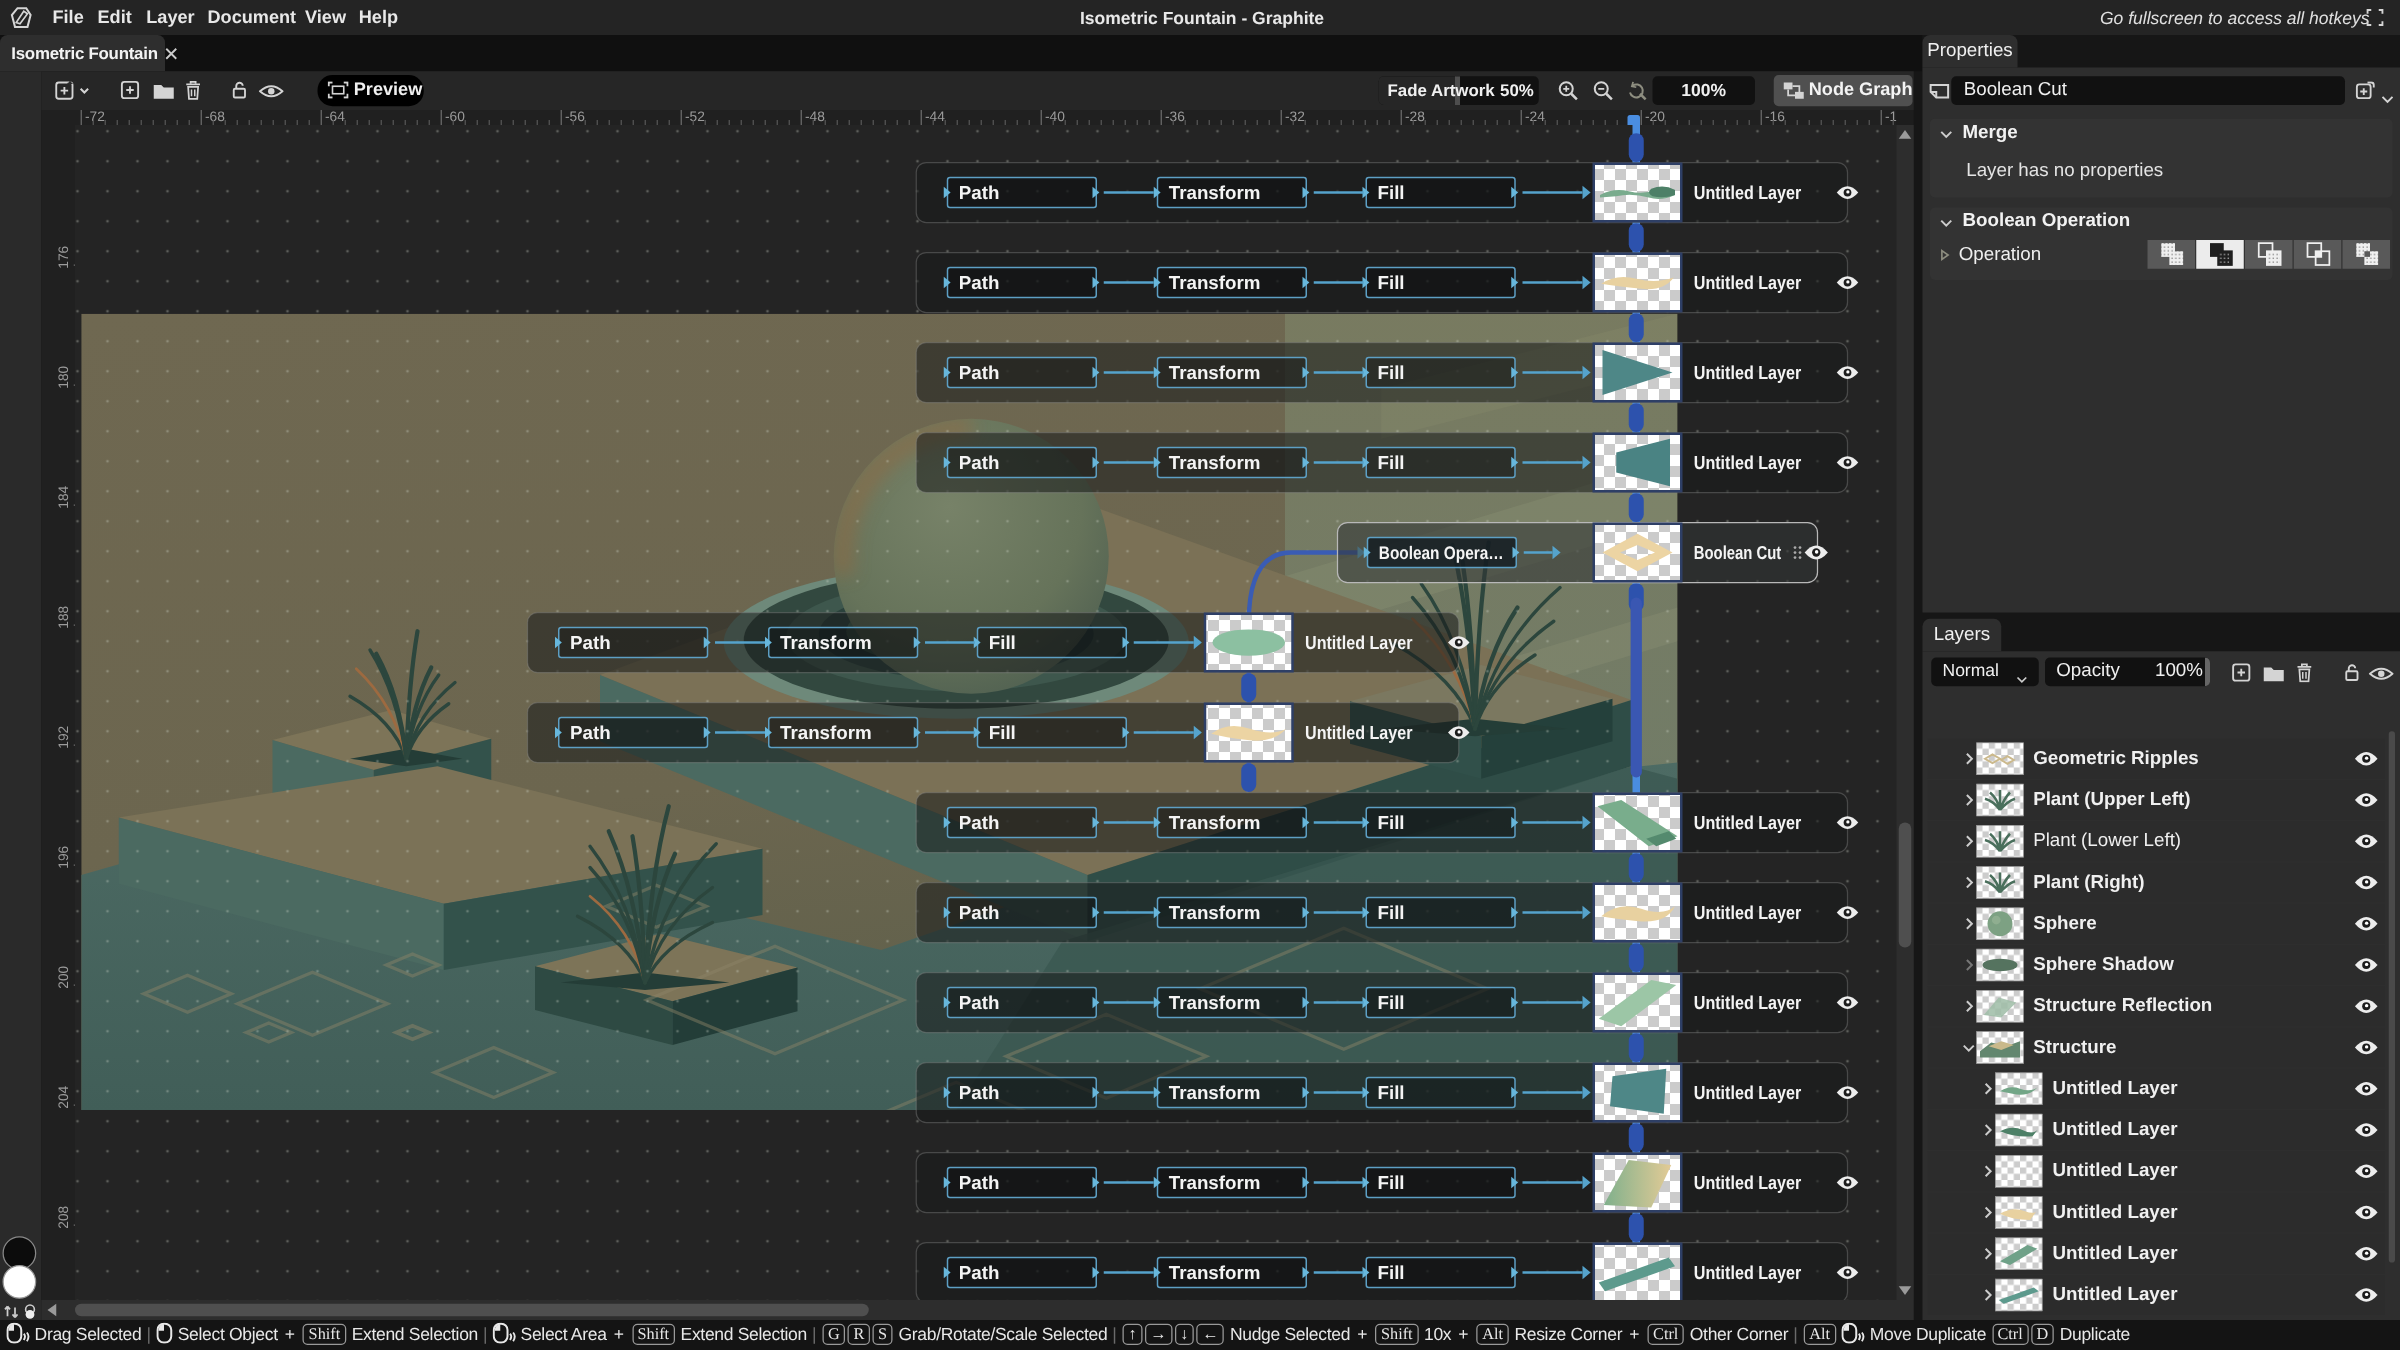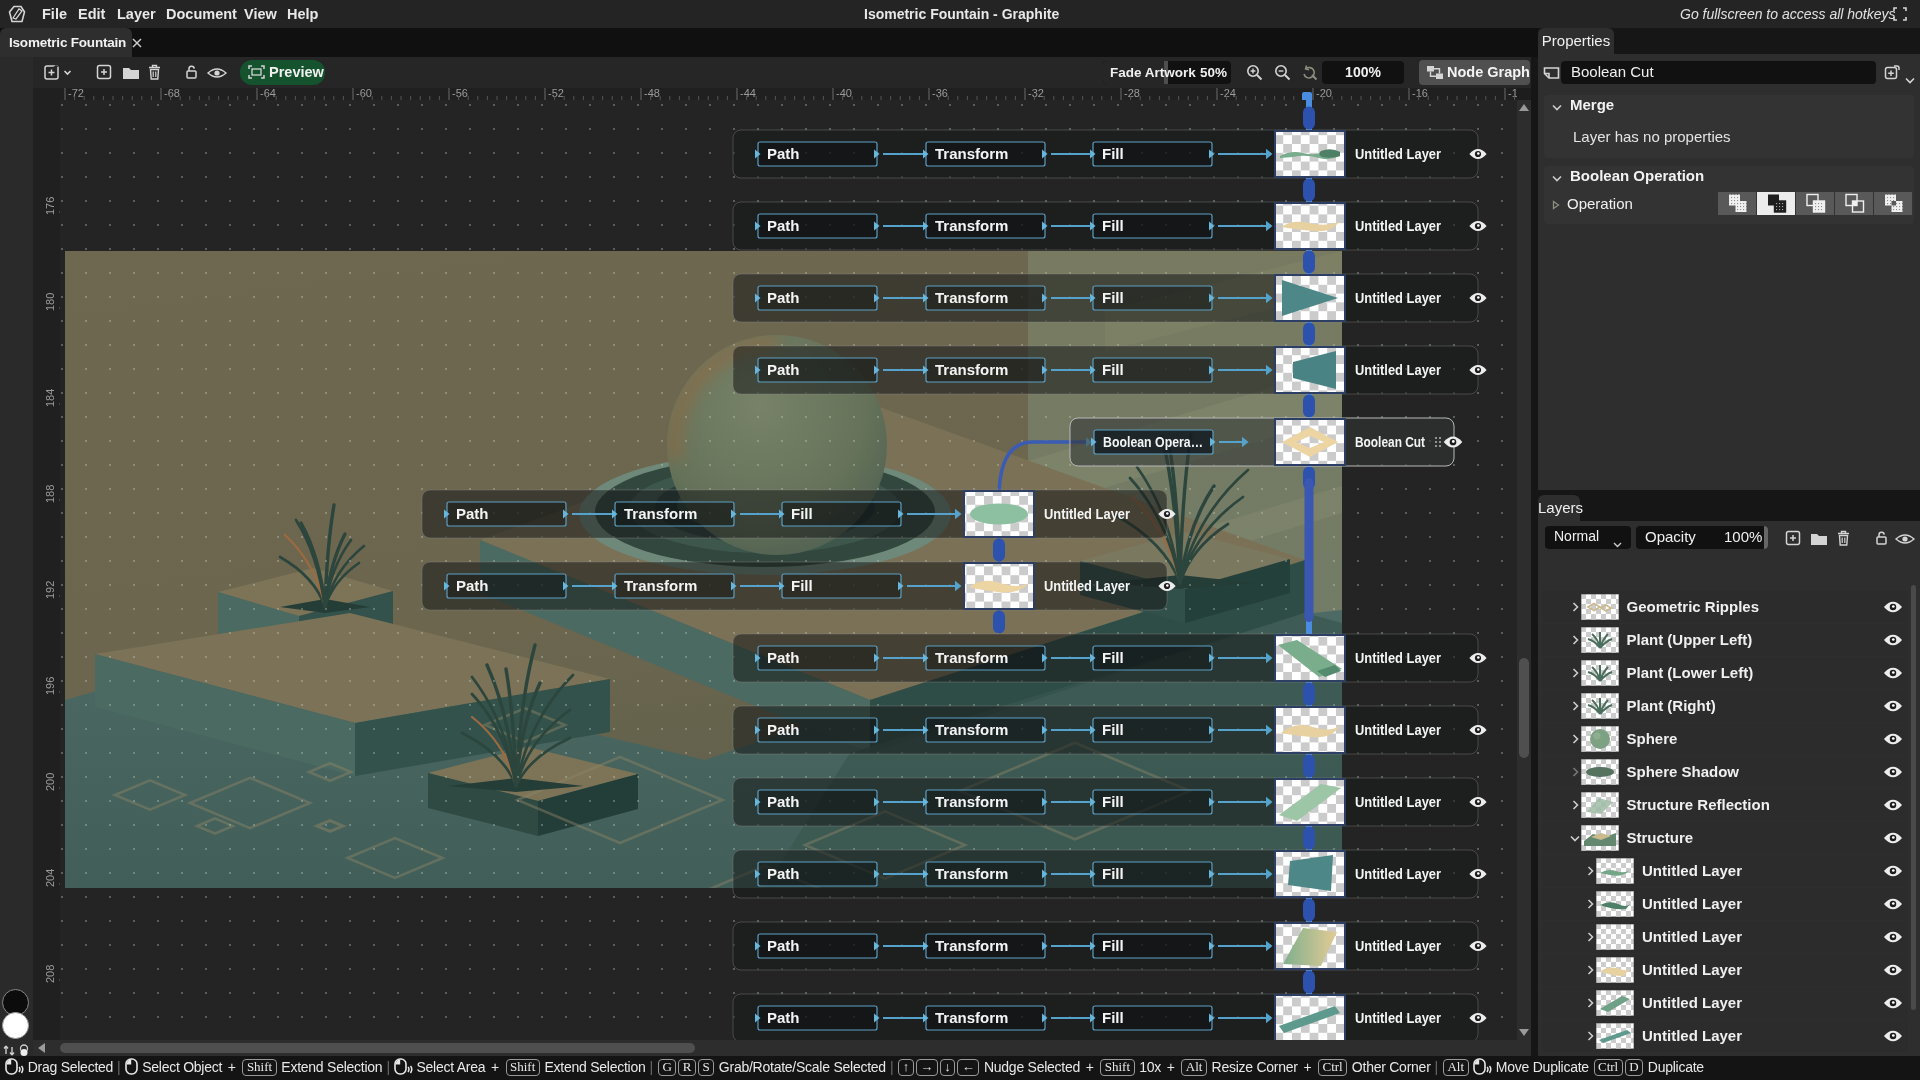--- a/index.html
+++ b/index.html
@@ -85,21 +85,21 @@
         <path d="M6.2,7.5 V13 M8.8,7.5 V13" stroke="#d4d4d4" stroke-width="1.2"></path>
       </svg></div>
     <div class="abs" style="left:152px;top:7px"><svg width="13" height="16" viewBox="0 0 13 16" style="">
         <rect x="2" y="7" width="9" height="7" rx="1" fill="none" stroke="#d4d4d4" stroke-width="1.5"></rect>
         <path d="M4,7 V5 A2.6,2.6 0 0 1 9.2,4.6" fill="none" stroke="#d4d4d4" stroke-width="1.5"></path>
       </svg></div>
     <div class="abs" style="left:174px;top:9px"><svg width="20" height="14" viewBox="0 0 20 14" style="">
         <path d="M1,7 Q10,-1 19,7 Q10,15 1,7 Z" fill="none" stroke="#d4d4d4" stroke-width="1.5"></path>
         <circle cx="10" cy="7" r="2.6" fill="#d4d4d4"></circle>
       </svg></div>
-    <div class="abs" style="left:207px;top:3px;width:85px;height:25px;background:#14532d;border-radius:12px">
+    <div class="abs" style="left:221px;top:3px;width:85px;height:25px;background:#000000;border-radius:12px">
       <div class="abs" style="left:8px;top:5px"><svg width="17" height="14" viewBox="0 0 17 14" style="">
           <path d="M1,4 V1 H4 M13,1 H16 V4 M16,10 V13 H13 M4,13 H1 V10" fill="none" stroke="#d4d4d4" stroke-width="1.5"></path>
           <rect x="4" y="4" width="9" height="6" fill="none" stroke="#d4d4d4" stroke-width="1.3"></rect>
         </svg></div>
       <span class="abs" style="left:29px;top:4px;font-size:14.5px;font-weight:600;color:#f0f0f0;white-space:nowrap">Preview</span>
     </div>
     <div class="abs darkin" style="left:1070px;top:4px;width:128px;height:23px;overflow:hidden">
       <div class="abs" style="left:0;top:0;width:62px;height:23px;background:#262626"></div>
       <div class="abs" style="left:61px;top:0;width:4px;height:23px;background:#4e4e4e"></div>
       <span class="abs" style="left:7px;top:4px;font-weight:600;font-size:13.5px;white-space:nowrap">Fade Artwork</span>
@@ -1031,21 +1031,21 @@
                   <rect width="3" height="3" fill="#f0f0f0"></rect>
                   <rect x="1.2" y="1.2" width="0.9" height="0.9" fill="#595959"></rect>
                 </pattern>
               </defs>
               <rect x="2" y="1.5" width="11" height="11" fill="url(#bop4)"></rect>
               <rect x="8.5" y="8" width="11" height="11" fill="url(#bop4)"></rect>
               <rect x="8.5" y="8" width="4.5" height="4.5" fill="#595959"></rect>
             </svg></span></div>
       </div>
     </div>
-    <div class="ptab" style="left:0;top:467px;width:42px">Layers</div>
+    <div class="ptab" style="left:0;top:467px;width:63px">Layers</div>
     <div id="layerspanel"><div class="abs darkin" style="left:7px;top:5px;width:86px;height:23px">
         <span class="abs" style="left:9px;top:2px;font-size:14px">Normal</span>
         <div class="abs" style="left:68px;top:8px"><svg width="9" height="6" viewBox="0 0 9 6" style="">
             <path d="M1,1 L4.5,4.5 L8,1" fill="none" stroke="#ccc" stroke-width="1.4"></path>
           </svg></div>
       </div><div class="abs darkin" style="left:98px;top:5px;width:132px;height:23px;overflow:hidden">
         <span class="abs" style="left:9px;top:2px">Opacity</span>
         <span class="abs" style="left:88px;top:2px">100%</span>
         <div class="abs" style="left:128px;top:0;width:4px;height:23px;background:#666"></div>
       </div><div class="abs" style="left:247px;top:9px"><svg width="16" height="16" viewBox="0 0 16 16" style="">
@@ -1107,21 +1107,21 @@
       </div><div class="lrow" style="top:136px">
         <svg width="7" height="10" viewBox="0 0 7 10" style="position:absolute;left:29.5px;top:11px">
           <path d="M1.5,1 L5.5,5 L1.5,9" fill="none" stroke="#ccc" stroke-width="1.6"></path>
         </svg>
         <svg width="38" height="26" viewBox="0 0 38 26" style="position:absolute;left:38.5px;top:3px">
           <rect width="38" height="26" fill="#fff"></rect>
           <rect width="38" height="26" fill="url(#lchk)"></rect>
           <path d="M19,21 Q17,12 11,7 M19,21 Q19,10 19,5 M19,21 Q22,12 27,7 M19,21 Q14,14 7,12 M19,21 Q25,14 31,12" stroke="#4a6f5c" stroke-width="2" fill="none"></path>
           <rect width="38" height="26" fill="none" stroke="#777" stroke-width="1"></rect>
         </svg>
-        <span style="position:absolute;left:84.5px;top:7px;font-size:15px;font-weight:700;color:#f0f0f0">Plant (Lower Left)</span>
+        <span style="position:absolute;left:84.5px;top:7px;font-size:15px;font-weight:400;color:#f0f0f0">Plant (Lower Left)</span>
         <svg width="22" height="14" viewBox="0 0 22 14" style="position:absolute;left:340px;top:9px">
           <path d="M1.9700000000000006,7 Q11,-3.709999999999999 20.03,7 Q11,17.71 1.9700000000000006,7 Z" fill="#ededed"></path>
           <circle cx="11" cy="7" r="3.2550000000000003" fill="#1c1c1c"></circle>
           <circle cx="11.3" cy="6.5" r="1.3650000000000002" fill="#fff"></circle>
         </svg>
       </div><div class="lrow" style="top:169px">
         <svg width="7" height="10" viewBox="0 0 7 10" style="position:absolute;left:29.5px;top:11px">
           <path d="M1.5,1 L5.5,5 L1.5,9" fill="none" stroke="#ccc" stroke-width="1.6"></path>
         </svg>
         <svg width="38" height="26" viewBox="0 0 38 26" style="position:absolute;left:38.5px;top:3px">

